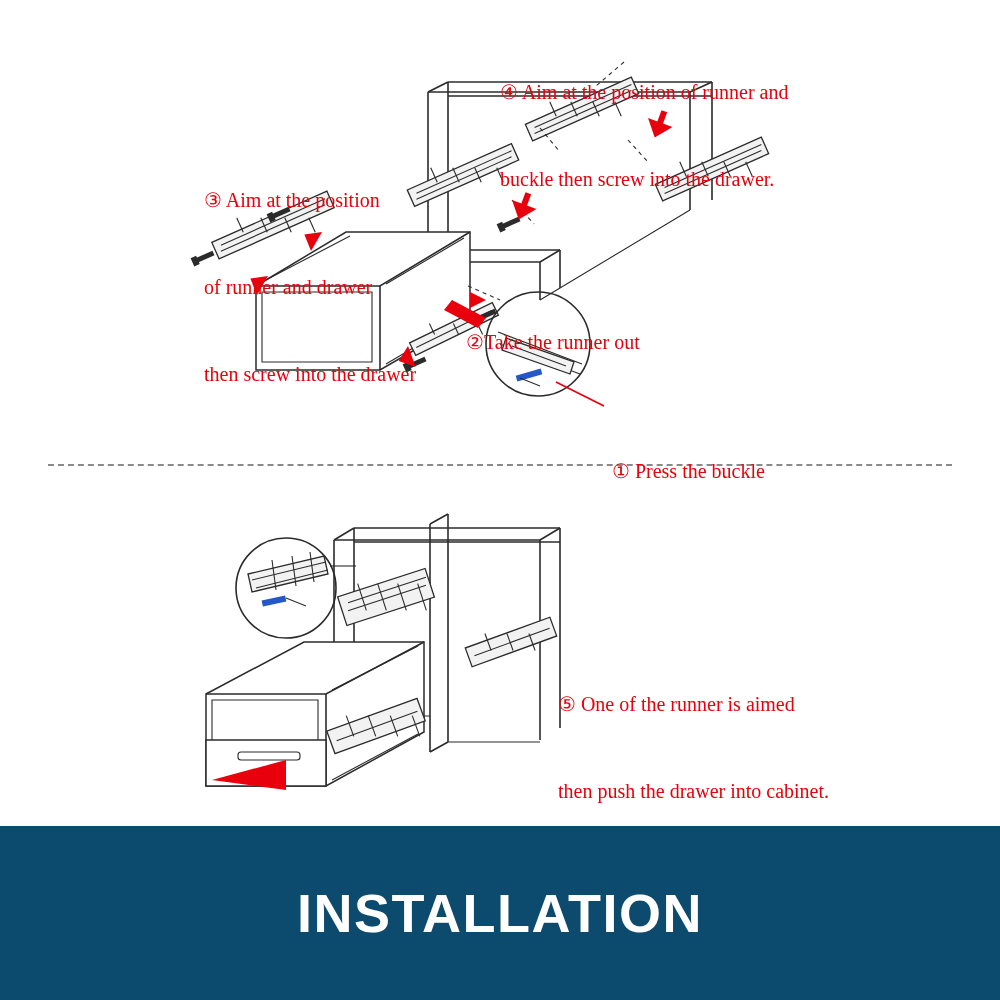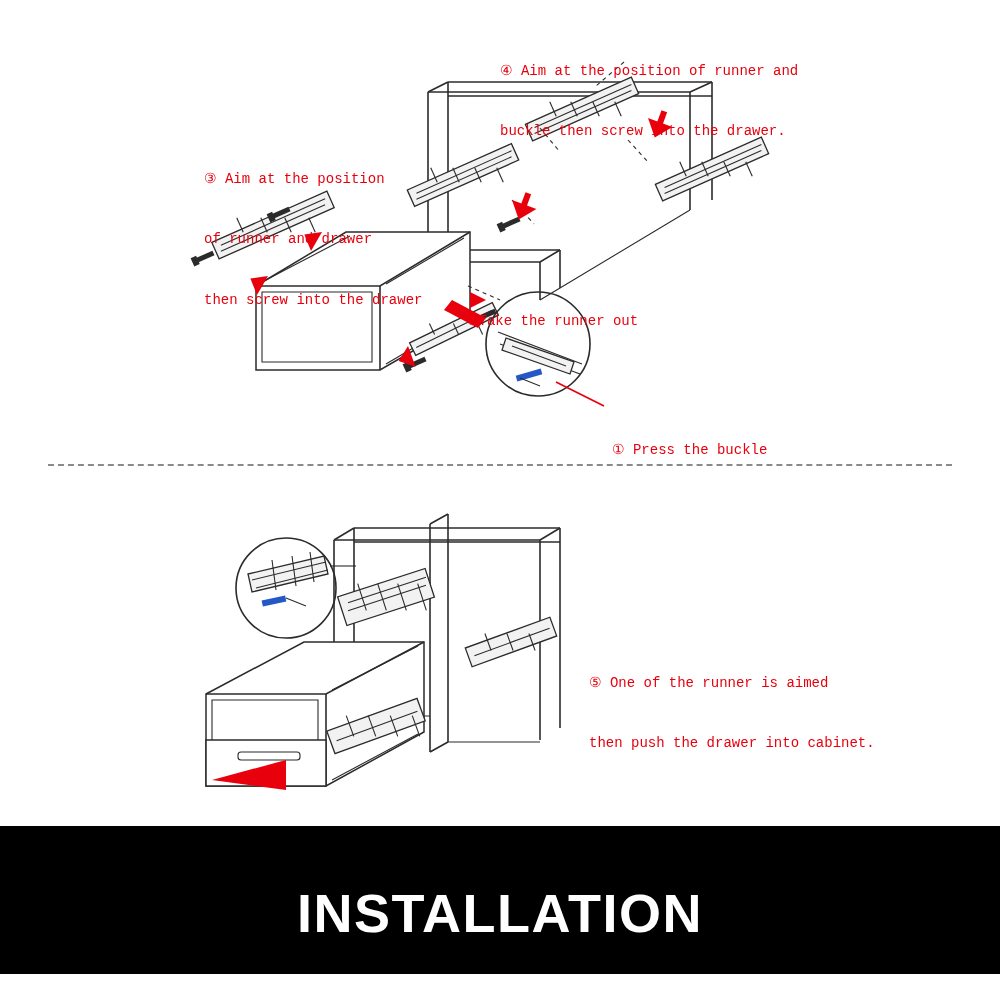--- a/index.html
+++ b/index.html
@@ -28,49 +28,49 @@
     top: 0;
     width: 1000px;
     height: 1000px;
     pointer-events: none;
   }
 
   
   .caption {
     position: absolute;
     color: #e8000d;
-    font-size: 14px;
+    font-size: 20px;
     line-height: 1.45;
     white-space: pre;
-    font-family: Liberation Mono, monospace;
+    font-family: Liberation Serif, serif;
   }
   #cap-4 { left: 500px; top: 20px; }
   #cap-3 { left: 204px; top: 128px; }
   #cap-2 { left: 466px; top: 270px; }
   #cap-1 { left: 612px; top: 399px; }
-  #cap-5 { left: 558px; top: 632px; margin-left: 31px; }
+  #cap-5 { left: 558px; top: 632px; }
 
   
   #separator {
     position: absolute;
     left: 48px;
     top: 464px;
     width: 904px;
     height: 0;
     border-top: 2px dashed #8a8a8a;
   }
 
   
   #banner {
     position: absolute;
     left: 0;
     top: 826px;
     width: 1000px;
-    height: 148px;
-    background: #000000;
+    height: 174px;
+    background: #0c4a6e;
   }
   #banner-title {
     position: absolute;
     left: 0;
     top: 0;
     width: 1000px;
     height: 174px;
     display: flex;
     align-items: center;
     justify-content: center;

